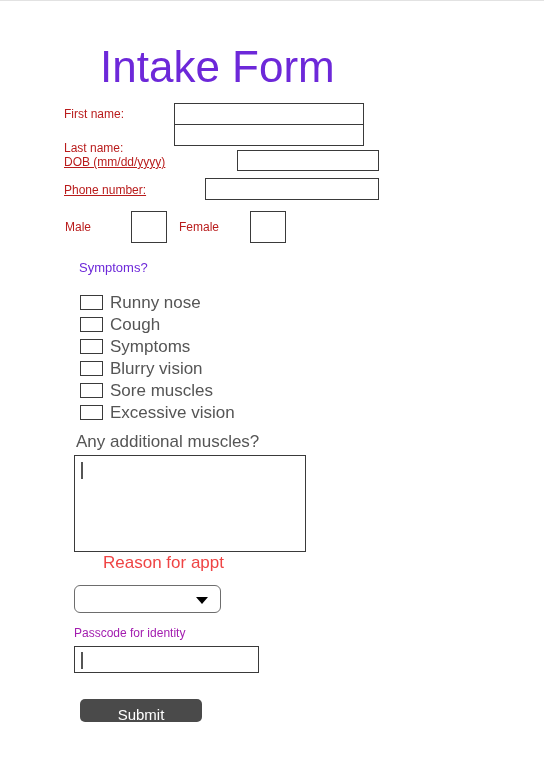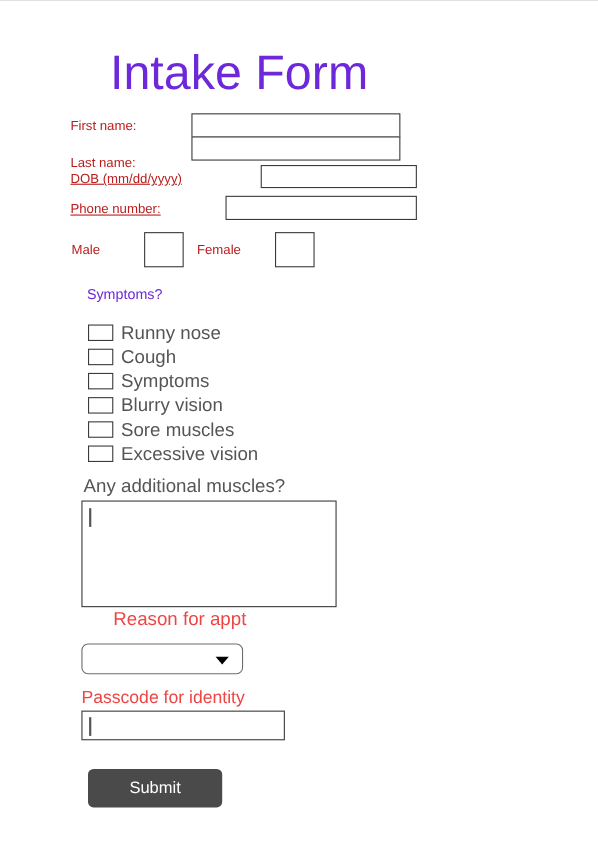--- a/index.html
+++ b/index.html
@@ -181,22 +181,22 @@
     top: 5px;
     font-size: 14px;
     color: #555555;
   }
 
   
   .passcode-label {
     position: absolute;
     left: 74px;
     top: 626px;
-    font-size: 16px;
-    color: #ef4444;
+    font-size: 12px;
+    color: #a21caf;
   }
   .passcode-box {
     position: absolute;
     left: 74px;
     top: 646px;
     width: 185px;
     height: 27px;
     background: #ffffff;
     border: 1px solid #3a3a3a;
   }
@@ -205,21 +205,21 @@
     top: 5px;
     height: 17px;
   }
 
   
   .submit-btn {
     position: absolute;
     left: 80px;
     top: 699px;
     width: 122px;
-    height: 35px;
+    height: 23px;
     background: #4a4a4a;
     border: none;
     border-radius: 5px;
     color: #ffffff;
     font-family: "Liberation Sans", sans-serif;
     font-size: 15px;
     line-height: 31px;
     text-align: center;
     padding: 0;
     cursor: pointer;

